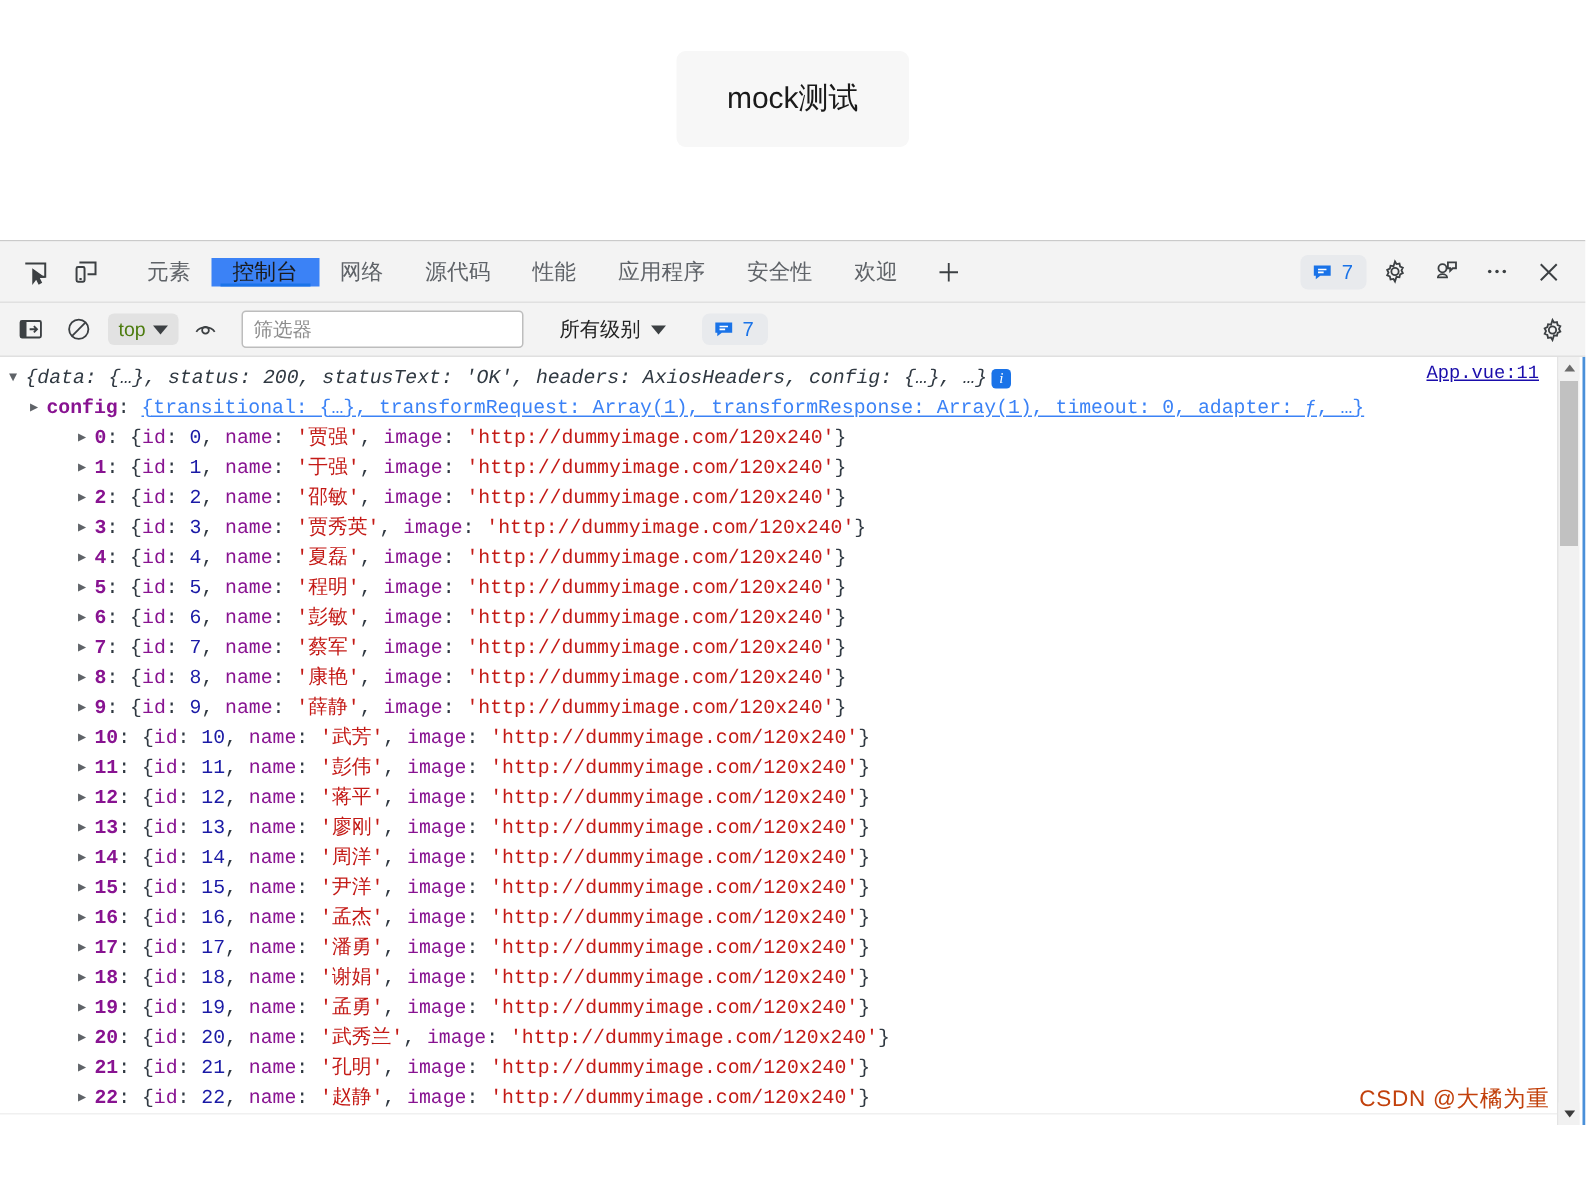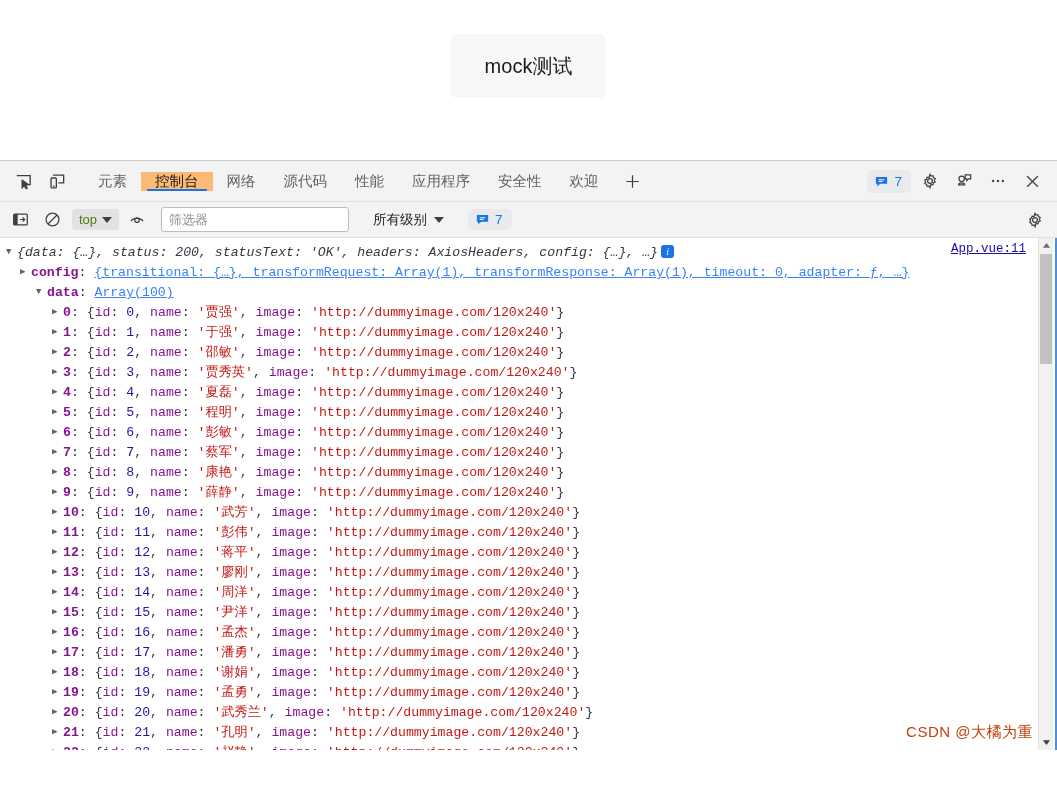--- a/index.html
+++ b/index.html
@@ -80,21 +80,21 @@
     align-items: center;
     padding: 0 14px;
     font-size: 14.5px;
     color: #5f6368;
     cursor: pointer;
     position: relative;
     white-space: nowrap;
   }
   .tab.active {
     color: #1a1a1a;
-    background: #fdba74;
+    background: #3b82f6;
   }
   .tab.active::after {
     content: "";
     position: absolute;
     left: 6px; right: 6px; bottom: 0;
     height: 2px;
     background: #1a73e8;
   }
   .tab-plus {
     display: flex;
@@ -458,21 +458,20 @@
       <div class="console-scroll">
         <div class="msg-group">
 
           <div class="src-link">App.vue:11</div>
 
           <div class="line"><span class="arrow d"></span><span class="ital">{data: {…}, status: 200, statusText: 'OK', headers: AxiosHeaders, config: {…}, …}</span><span class="info-badge">i</span></div>
 
           <div class="line indent1"><span class="arrow r"></span><span class="k-prop">config</span><span class="punct">: </span><span class="v-obj">{transitional: {…}, transformRequest: Array(1), transformResponse: Array(1), timeout: 0, adapter: ƒ, …}</span></div>
 
 
-          <div class="line indent2"><span class="arrow d"></span><span class="k-prop">data</span><span class="punct">: </span><span class="v-obj">Array(100)</span></div>
 
           <div id="rows-host">
               <div class="line indent3"><span class="arrow r"></span><span class="k-prop">0</span><span class="punct">: {</span><span class="k-name">id</span><span class="punct">: </span><span class="v-num">0</span><span class="punct">, </span><span class="k-name">name</span><span class="punct">: </span><span class="v-str">'贾强'</span><span class="punct">, </span><span class="k-name">image</span><span class="punct">: </span><span class="v-str">'http://dummyimage.com/120x240'</span><span class="punct">}</span></div>
               <div class="line indent3"><span class="arrow r"></span><span class="k-prop">1</span><span class="punct">: {</span><span class="k-name">id</span><span class="punct">: </span><span class="v-num">1</span><span class="punct">, </span><span class="k-name">name</span><span class="punct">: </span><span class="v-str">'于强'</span><span class="punct">, </span><span class="k-name">image</span><span class="punct">: </span><span class="v-str">'http://dummyimage.com/120x240'</span><span class="punct">}</span></div>
               <div class="line indent3"><span class="arrow r"></span><span class="k-prop">2</span><span class="punct">: {</span><span class="k-name">id</span><span class="punct">: </span><span class="v-num">2</span><span class="punct">, </span><span class="k-name">name</span><span class="punct">: </span><span class="v-str">'邵敏'</span><span class="punct">, </span><span class="k-name">image</span><span class="punct">: </span><span class="v-str">'http://dummyimage.com/120x240'</span><span class="punct">}</span></div>
               <div class="line indent3"><span class="arrow r"></span><span class="k-prop">3</span><span class="punct">: {</span><span class="k-name">id</span><span class="punct">: </span><span class="v-num">3</span><span class="punct">, </span><span class="k-name">name</span><span class="punct">: </span><span class="v-str">'贾秀英'</span><span class="punct">, </span><span class="k-name">image</span><span class="punct">: </span><span class="v-str">'http://dummyimage.com/120x240'</span><span class="punct">}</span></div>
               <div class="line indent3"><span class="arrow r"></span><span class="k-prop">4</span><span class="punct">: {</span><span class="k-name">id</span><span class="punct">: </span><span class="v-num">4</span><span class="punct">, </span><span class="k-name">name</span><span class="punct">: </span><span class="v-str">'夏磊'</span><span class="punct">, </span><span class="k-name">image</span><span class="punct">: </span><span class="v-str">'http://dummyimage.com/120x240'</span><span class="punct">}</span></div>
               <div class="line indent3"><span class="arrow r"></span><span class="k-prop">5</span><span class="punct">: {</span><span class="k-name">id</span><span class="punct">: </span><span class="v-num">5</span><span class="punct">, </span><span class="k-name">name</span><span class="punct">: </span><span class="v-str">'程明'</span><span class="punct">, </span><span class="k-name">image</span><span class="punct">: </span><span class="v-str">'http://dummyimage.com/120x240'</span><span class="punct">}</span></div>
               <div class="line indent3"><span class="arrow r"></span><span class="k-prop">6</span><span class="punct">: {</span><span class="k-name">id</span><span class="punct">: </span><span class="v-num">6</span><span class="punct">, </span><span class="k-name">name</span><span class="punct">: </span><span class="v-str">'彭敏'</span><span class="punct">, </span><span class="k-name">image</span><span class="punct">: </span><span class="v-str">'http://dummyimage.com/120x240'</span><span class="punct">}</span></div>
               <div class="line indent3"><span class="arrow r"></span><span class="k-prop">7</span><span class="punct">: {</span><span class="k-name">id</span><span class="punct">: </span><span class="v-num">7</span><span class="punct">, </span><span class="k-name">name</span><span class="punct">: </span><span class="v-str">'蔡军'</span><span class="punct">, </span><span class="k-name">image</span><span class="punct">: </span><span class="v-str">'http://dummyimage.com/120x240'</span><span class="punct">}</span></div>

